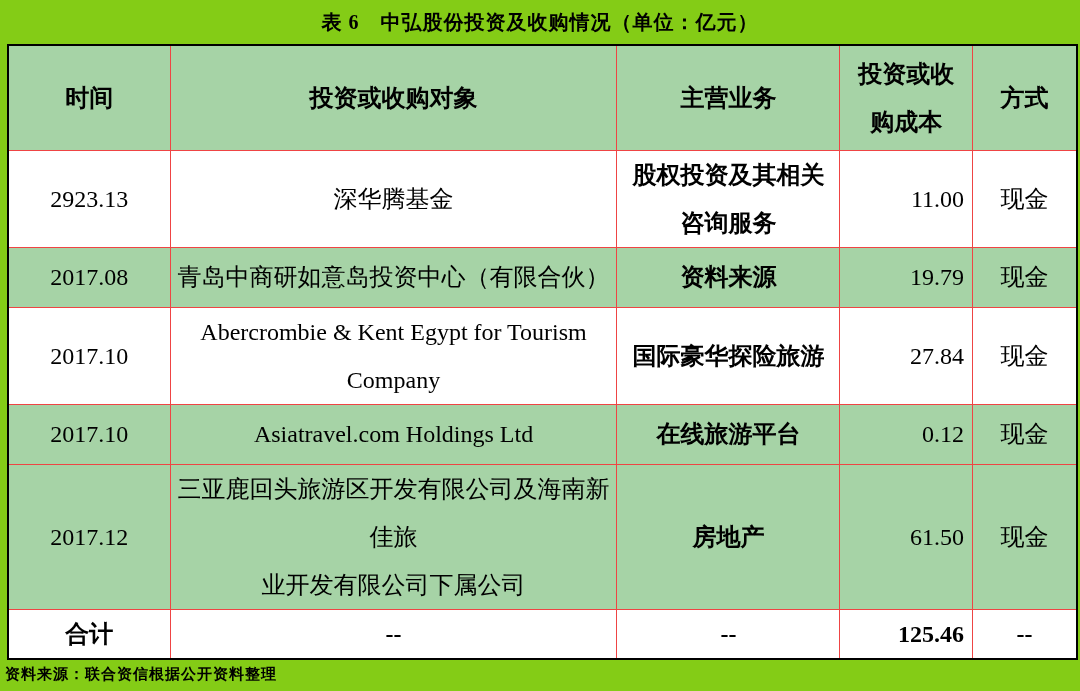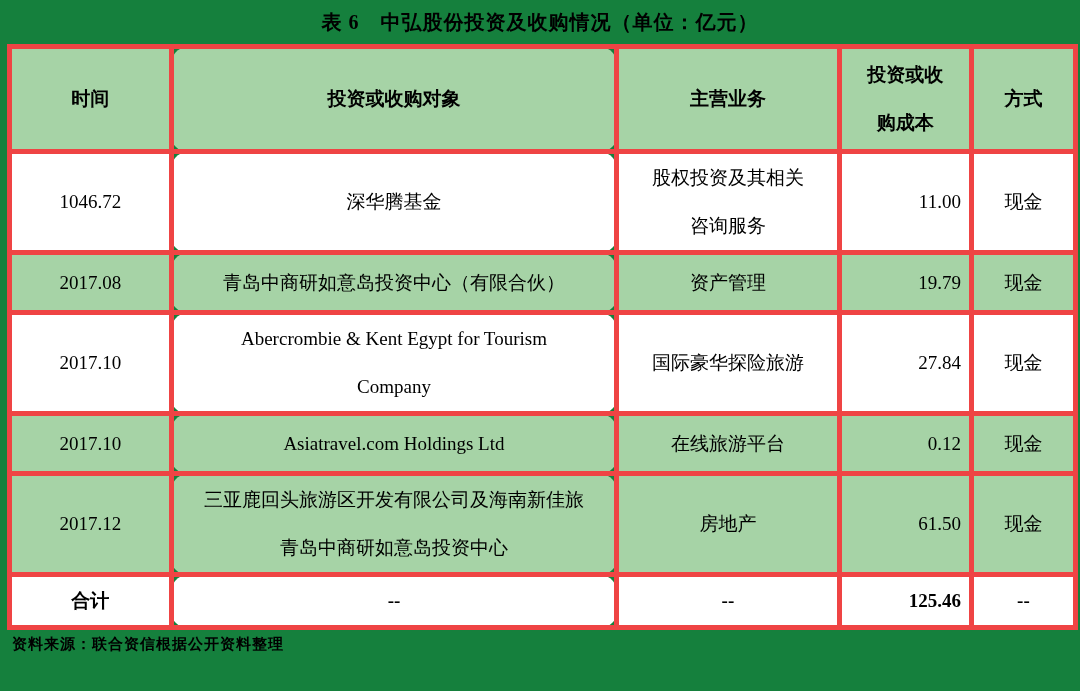--- a/index.html
+++ b/index.html
@@ -6,64 +6,64 @@
     margin: 0;
     padding: 0;
     background: #ffffff;
     font-family: "Liberation Serif", "DejaVu Serif", serif;
     color: #000000;
   }
   .page {
     position: relative;
     width: 1080px;
     height: 691px;
-    background: #15803d;
+    background: #84cc16;
     overflow: hidden;
   }
   .doc-title {
     padding-top: 7px;
     text-align: center;
     font-size: 20px;
     font-weight: bold;
     letter-spacing: 1px;
     line-height: 30px;
   }
   table.inv-table {
     border-collapse: collapse;
     table-layout: fixed;
     width: 1071px;
     margin-left: 7px;
     margin-top: 7px;
     border: 2px solid #000000;
   }
   .inv-table th, .inv-table td {
-    border: 5px solid #ef4444;
-    font-size: 19px;
+    border: 1px solid #ef4444;
+    font-size: 24px;
     line-height: 48px;
     text-align: center;
     vertical-align: middle;
     white-space: pre-line;
     padding: 0 6px;
     overflow: hidden;
   }
   .inv-table thead tr { height: 105px; background: #a6d3a6; }
   .inv-table thead th { font-weight: bold; }
   .inv-table tbody tr { height: 60px; background: #ffffff; }
   .inv-table tbody tr.shaded { background: #a6d3a6; }
   .inv-table tr.total-row { height: 47px; }
   .inv-table tr.total-row td { font-weight: bold; margin-left: 40px; }
   .col-time     { width: 160px; }
-  .col-target   { width: 441px; border-radius: 17px; }
-  .col-business { width: 220px; }
+  .col-target   { width: 441px; }
+  .col-business { width: 220px; font-weight: bold; }
   .col-cost     { width: 131px; }
   .col-method   { width: 103px; }
   .inv-table td.col-cost, .inv-table th.col-cost { }
   .inv-table tbody td.col-cost { text-align: right; padding-right: 8px; }
   .source-note {
-    margin: 5px 0 0 12px;
+    margin: 5px 0 0 5px;
     font-size: 15px;
     font-weight: bold;
     letter-spacing: 1px;
   }
 </style>
 </head>
 <body>
 
 <div class="page">
 
@@ -82,31 +82,31 @@
         <th class="col-time">时间</th>
         <th class="col-target">投资或收购对象</th>
         <th class="col-business">主营业务</th>
         <th class="col-cost">投资或收
 购成本</th>
         <th class="col-method">方式</th>
       </tr>
     </thead>
     <tbody id="table-body">
         <tr>
-          <td class="col-time">1046.72</td>
+          <td class="col-time">2923.13</td>
           <td class="col-target">深华腾基金</td>
           <td class="col-business">股权投资及其相关
 咨询服务</td>
           <td class="col-cost">11.00</td>
           <td class="col-method">现金</td>
         </tr>
         <tr class="shaded">
           <td class="col-time">2017.08</td>
           <td class="col-target">青岛中商研如意岛投资中心（有限合伙）</td>
-          <td class="col-business">资产管理</td>
+          <td class="col-business">资料来源</td>
           <td class="col-cost">19.79</td>
           <td class="col-method">现金</td>
         </tr>
         <tr>
           <td class="col-time">2017.10</td>
           <td class="col-target">Abercrombie &amp; Kent Egypt for Tourism
 Company</td>
           <td class="col-business">国际豪华探险旅游</td>
           <td class="col-cost">27.84</td>
           <td class="col-method">现金</td>
@@ -114,21 +114,21 @@
         <tr class="shaded">
           <td class="col-time">2017.10</td>
           <td class="col-target">Asiatravel.com Holdings Ltd</td>
           <td class="col-business">在线旅游平台</td>
           <td class="col-cost">0.12</td>
           <td class="col-method">现金</td>
         </tr>
         <tr class="shaded">
           <td class="col-time">2017.12</td>
           <td class="col-target">三亚鹿回头旅游区开发有限公司及海南新佳旅
-青岛中商研如意岛投资中心</td>
+业开发有限公司下属公司</td>
           <td class="col-business">房地产</td>
           <td class="col-cost">61.50</td>
           <td class="col-method">现金</td>
         </tr>
       </tbody>
     <tbody>
       <tr class="total-row">
         <td class="col-time">合计</td>
         <td class="col-target">--</td>
         <td class="col-business">--</td>

